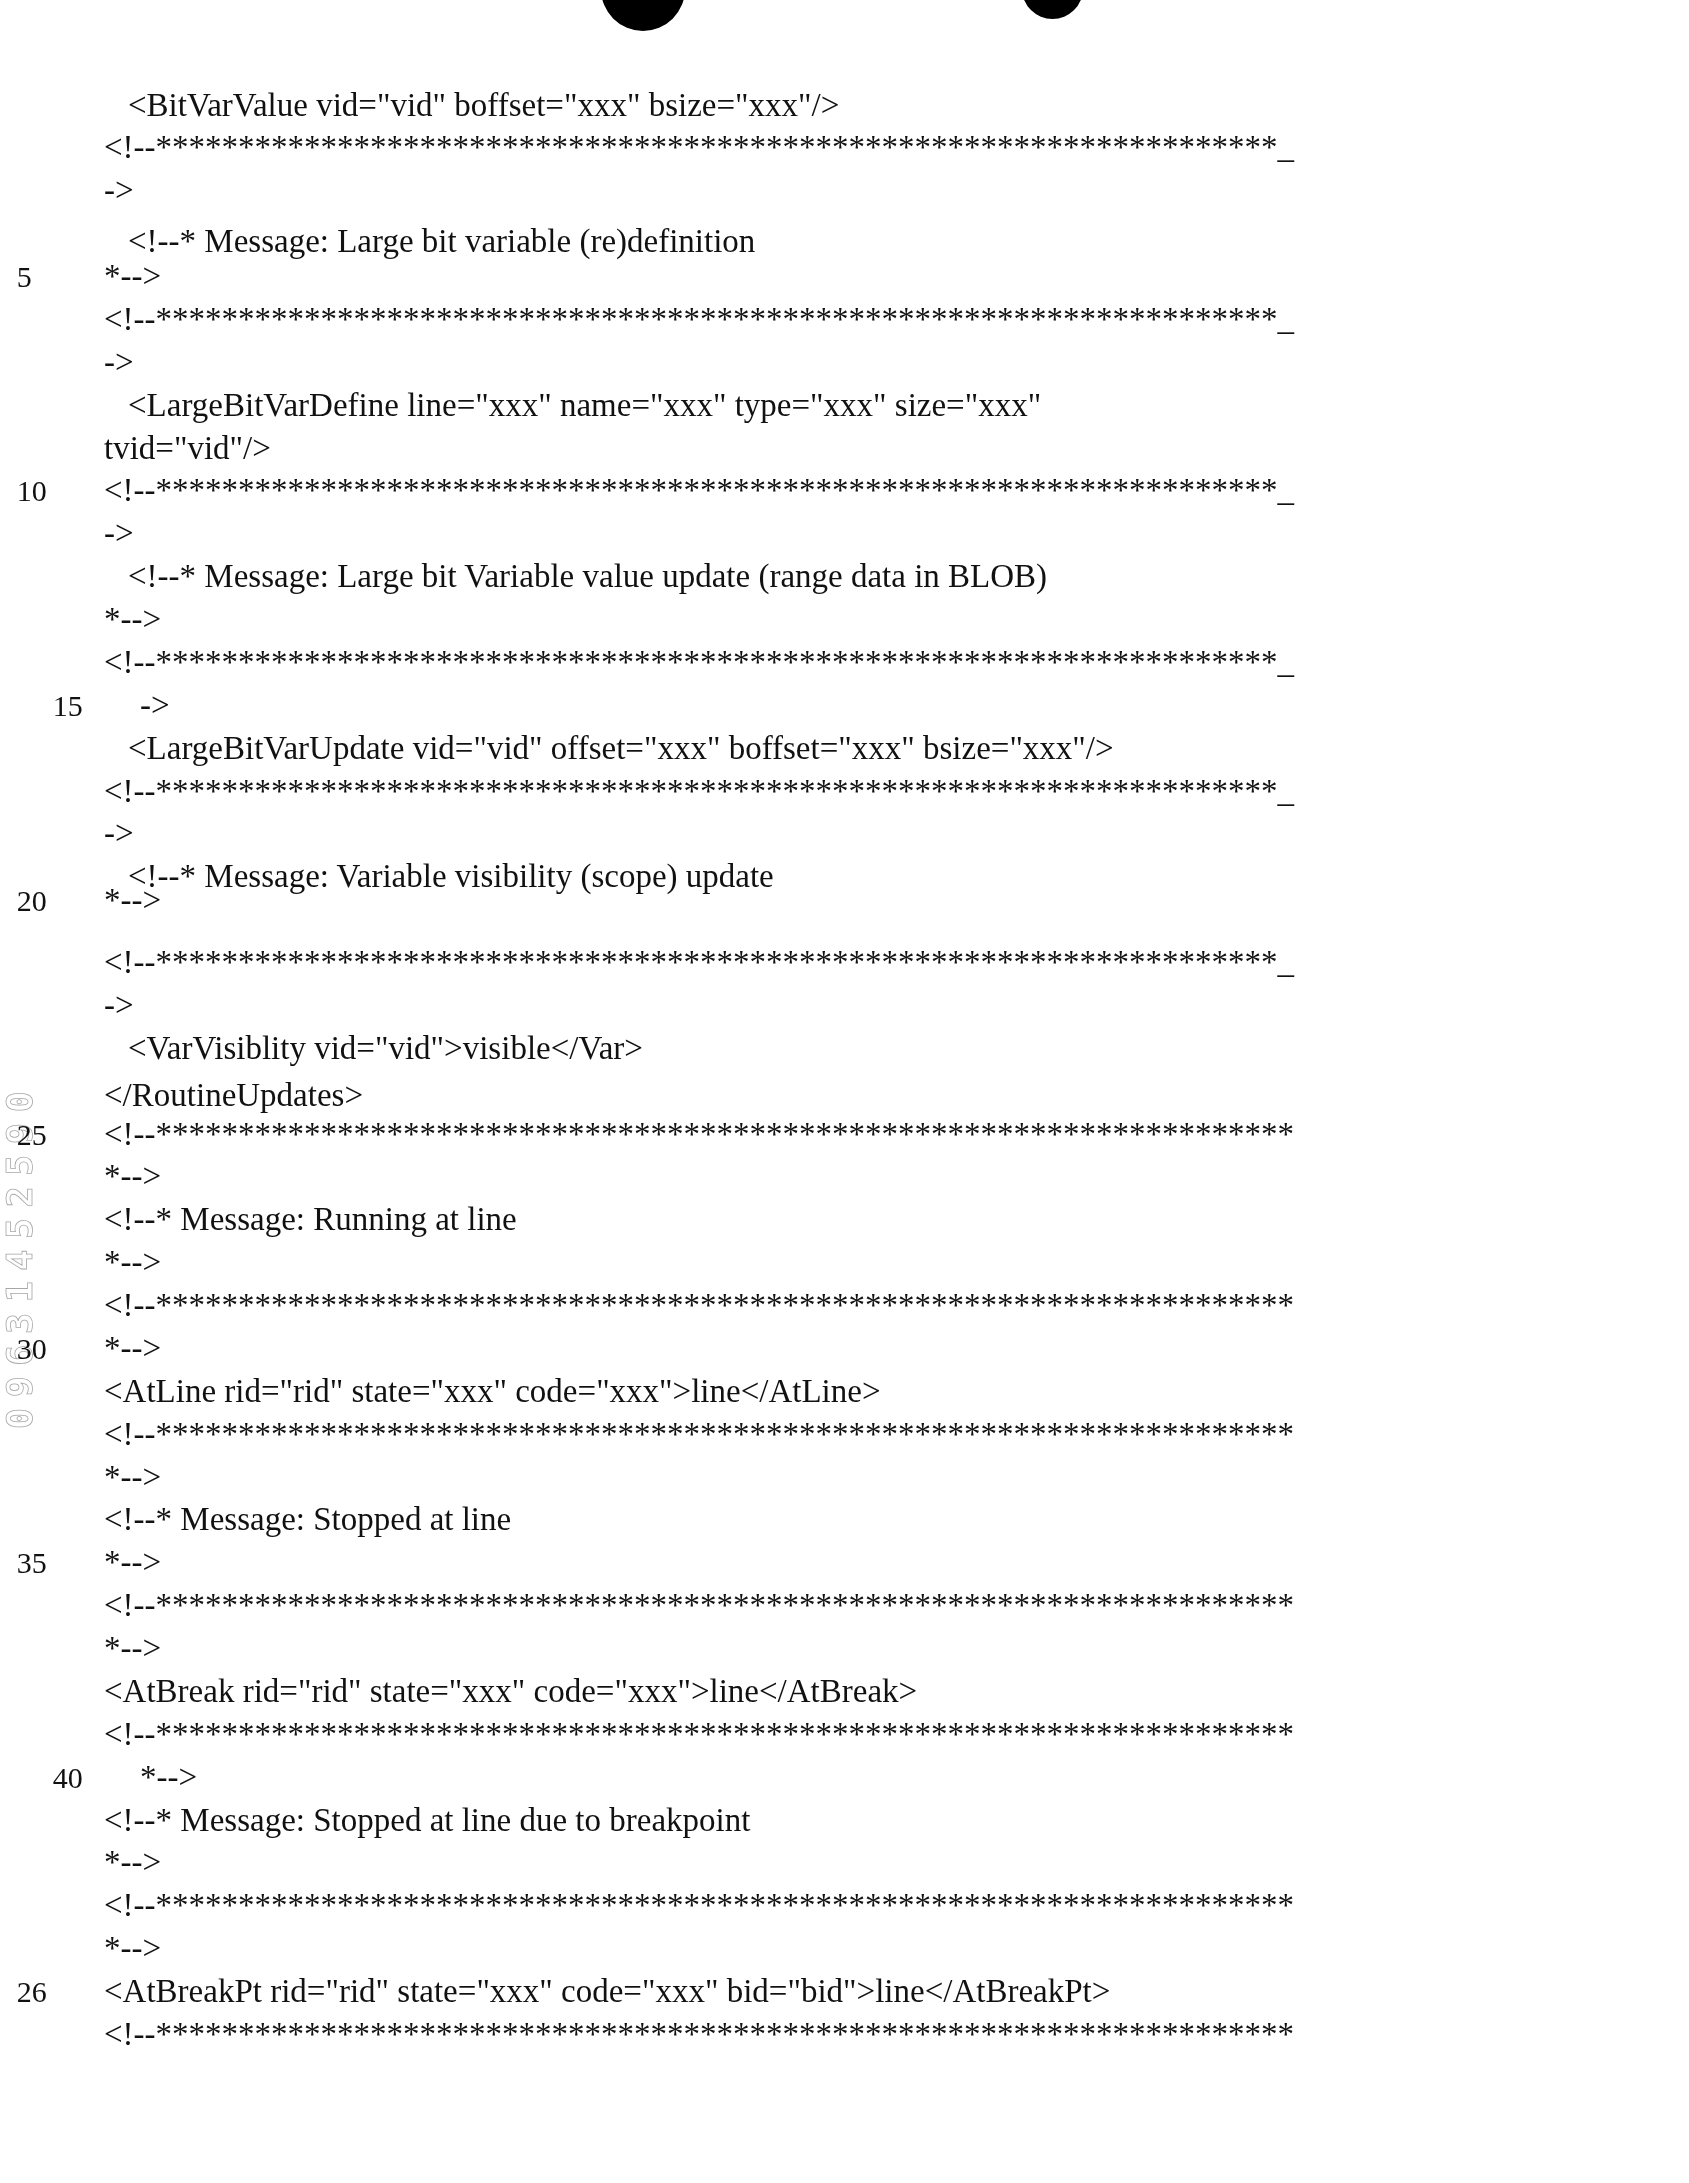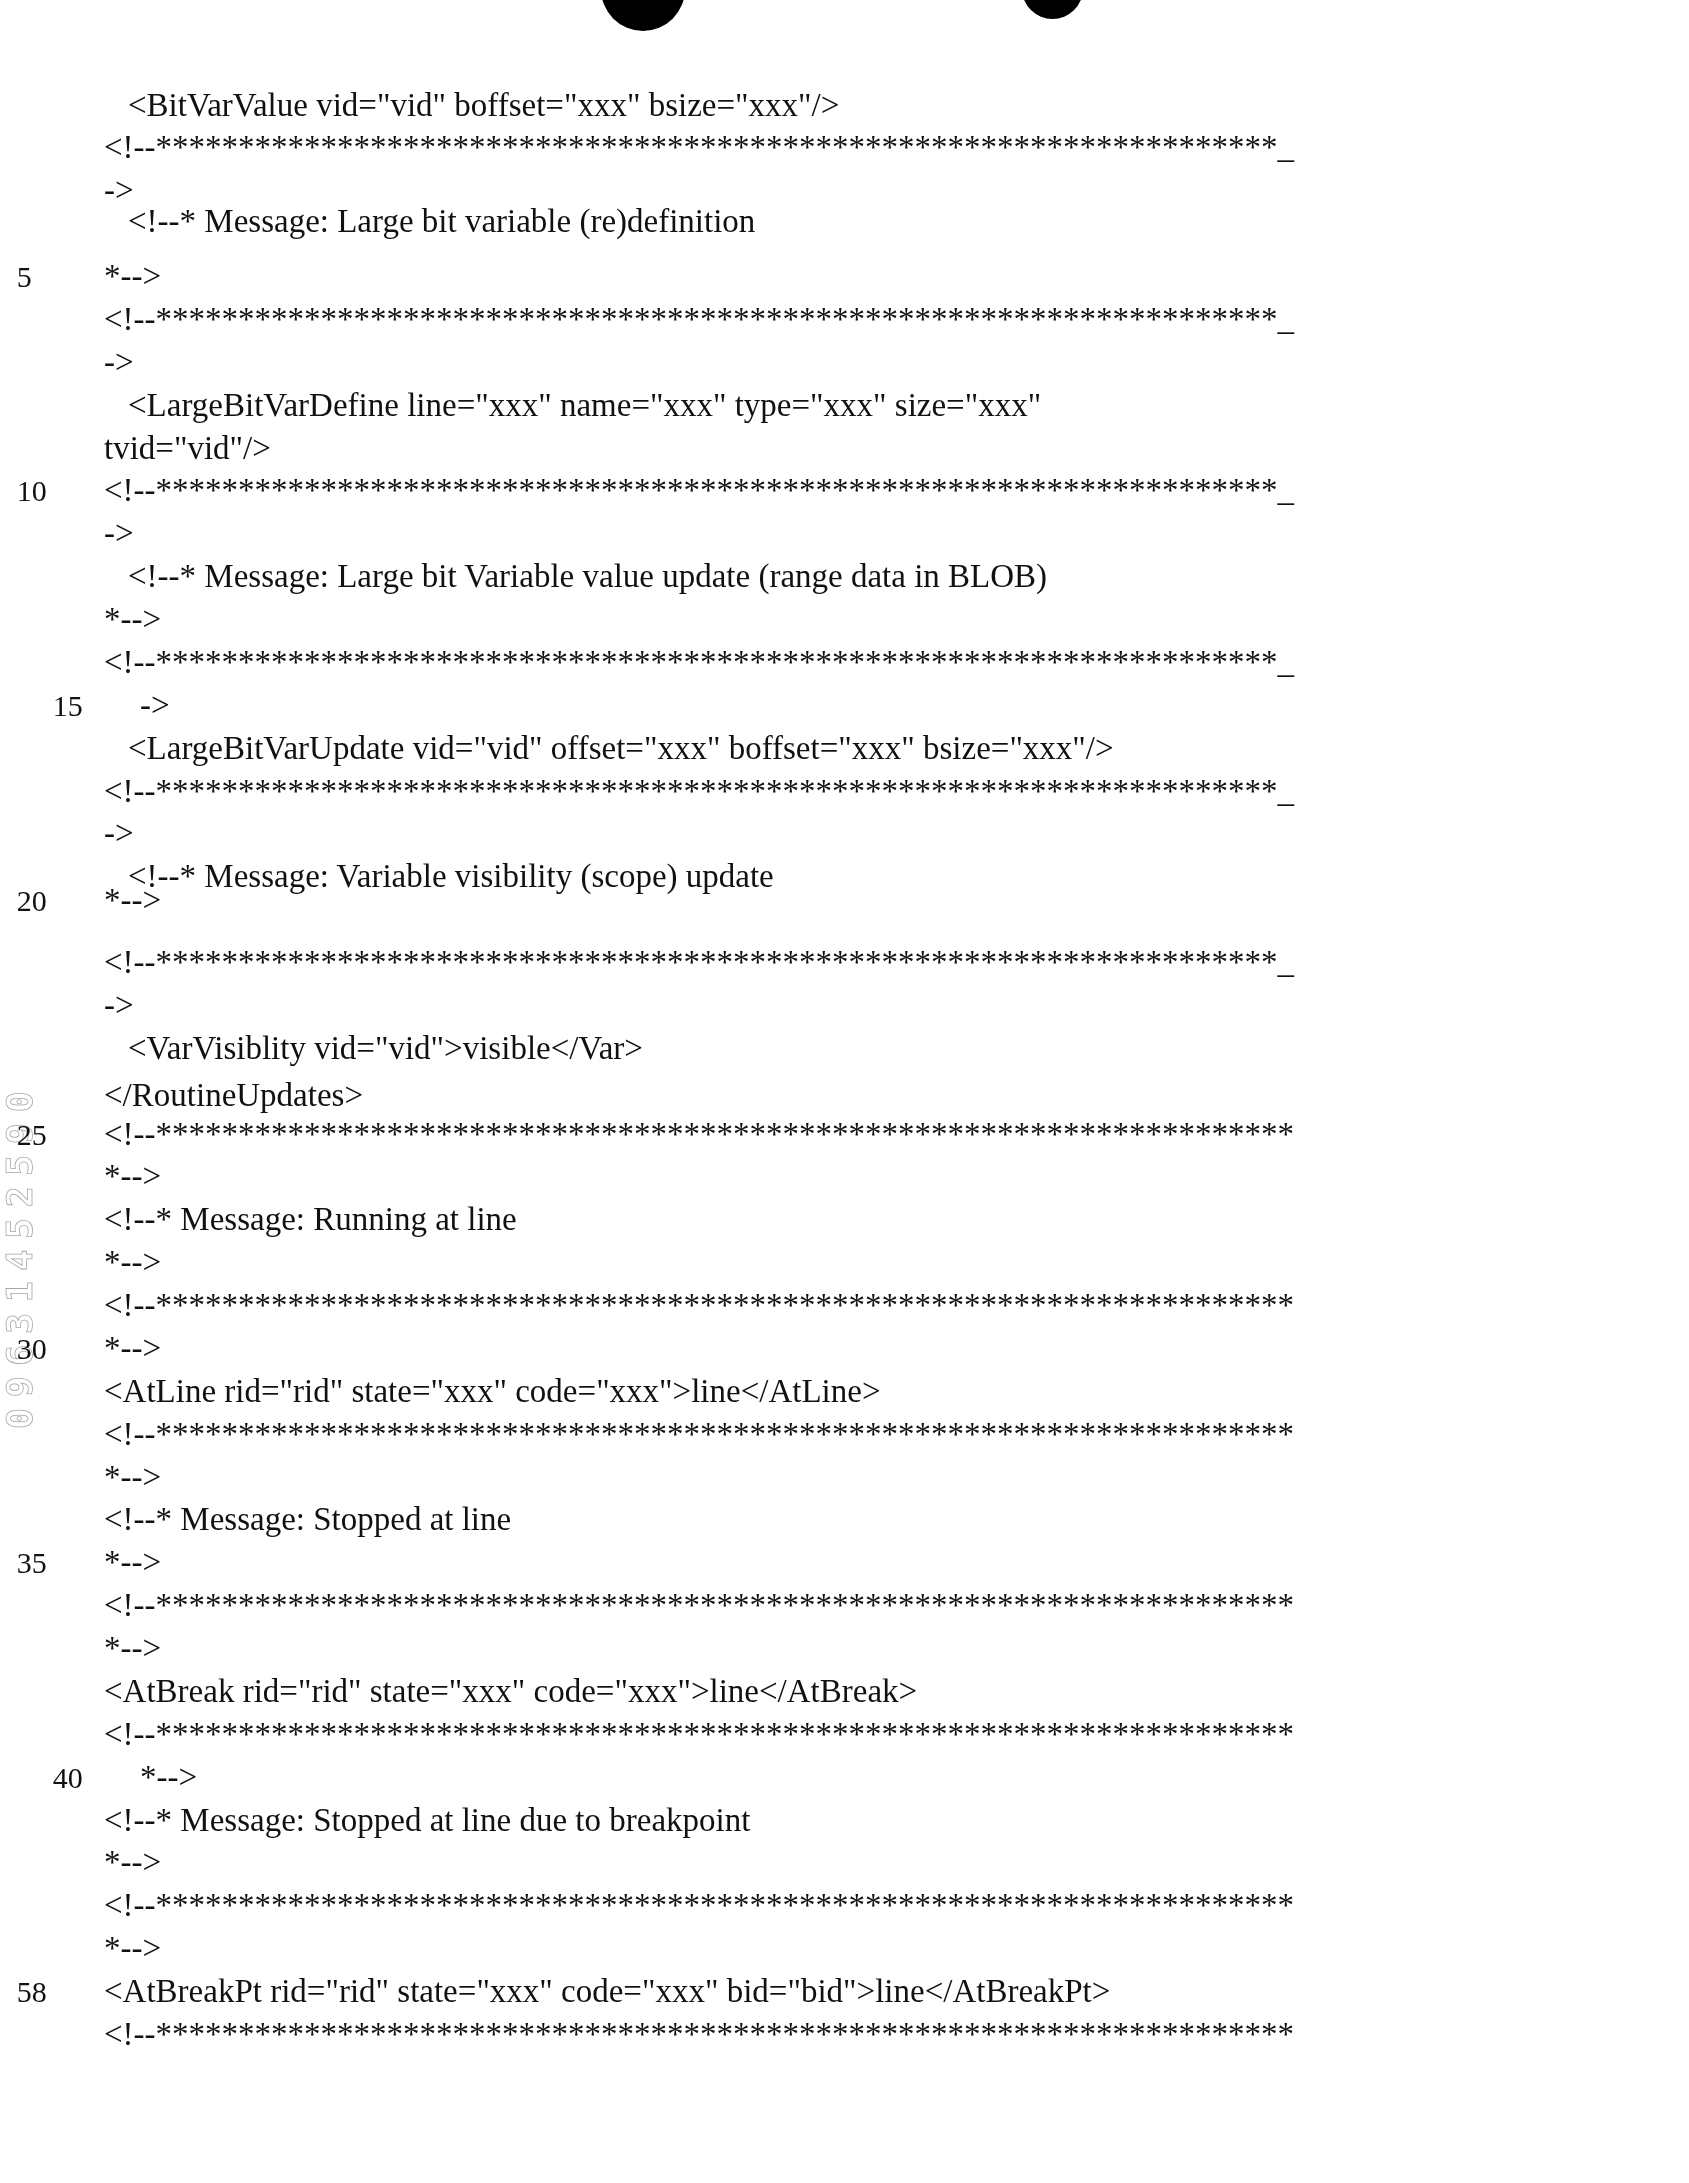--- a/index.html
+++ b/index.html
@@ -22,21 +22,21 @@
 <body>
 
 <div class="page">
   <div class="blob blob-1"></div>
   <div class="blob blob-2"></div>
   <div class="stamp">09631452590</div>
   <div id="lines">
       <div class="row" style="top: 84px;"><span class="num"></span><span class="txt indent">&lt;BitVarValue vid="vid" boffset="xxx" bsize="xxx"/&gt;</span></div>
       <div class="row" style="top: 126px;"><span class="num"></span><span class="txt">&lt;!--********************************************************************_</span></div>
       <div class="row" style="top: 169px;"><span class="num"></span><span class="txt">-&gt;</span></div>
-      <div class="row" style="top: 200px;"><span class="num"></span><span class="txt indent">&lt;!--* Message: Large bit variable (re)definition</span></div>
+      <div class="row" style="top: 220px;"><span class="num"></span><span class="txt indent">&lt;!--* Message: Large bit variable (re)definition</span></div>
       <div class="row" style="top: 255px;"><span class="num">5</span><span class="txt">*--&gt;</span></div>
       <div class="row" style="top: 298px;"><span class="num"></span><span class="txt">&lt;!--********************************************************************_</span></div>
       <div class="row" style="top: 341px;"><span class="num"></span><span class="txt">-&gt;</span></div>
       <div class="row" style="top: 384px;"><span class="num"></span><span class="txt indent">&lt;LargeBitVarDefine line="xxx" name="xxx" type="xxx" size="xxx"</span></div>
       <div class="row" style="top: 427px;"><span class="num"></span><span class="txt">tvid="vid"/&gt;</span></div>
       <div class="row" style="top: 469px;"><span class="num">10</span><span class="txt">&lt;!--********************************************************************_</span></div>
       <div class="row" style="top: 512px;"><span class="num"></span><span class="txt">-&gt;</span></div>
       <div class="row" style="top: 555px;"><span class="num"></span><span class="txt indent">&lt;!--* Message: Large bit Variable value update (range data in BLOB)</span></div>
       <div class="row" style="top: 598px;"><span class="num"></span><span class="txt">*--&gt;</span></div>
       <div class="row" style="top: 641px;"><span class="num"></span><span class="txt">&lt;!--********************************************************************_</span></div>
@@ -63,17 +63,17 @@
       <div class="row" style="top: 1541px;"><span class="num">35</span><span class="txt">*--&gt;</span></div>
       <div class="row" style="top: 1584px;"><span class="num"></span><span class="txt">&lt;!--*********************************************************************</span></div>
       <div class="row" style="top: 1627px;"><span class="num"></span><span class="txt">*--&gt;</span></div>
       <div class="row" style="top: 1670px;"><span class="num"></span><span class="txt">&lt;AtBreak rid="rid" state="xxx" code="xxx"&gt;line&lt;/AtBreak&gt;</span></div>
       <div class="row" style="top: 1713px;"><span class="num"></span><span class="txt">&lt;!--*********************************************************************</span></div>
       <div class="row" style="top: 1756px; margin-left: 36px;"><span class="num">40</span><span class="txt">*--&gt;</span></div>
       <div class="row" style="top: 1799px;"><span class="num"></span><span class="txt">&lt;!--* Message: Stopped at line due to breakpoint</span></div>
       <div class="row" style="top: 1841px;"><span class="num"></span><span class="txt">*--&gt;</span></div>
       <div class="row" style="top: 1884px;"><span class="num"></span><span class="txt">&lt;!--*********************************************************************</span></div>
       <div class="row" style="top: 1927px;"><span class="num"></span><span class="txt">*--&gt;</span></div>
-      <div class="row" style="top: 1970px;"><span class="num">58</span><span class="txt">&lt;AtBreakPt rid="rid" state="xxx" code="xxx" bid="bid"&gt;line&lt;/AtBreakPt&gt;</span></div>
+      <div class="row" style="top: 1970px;"><span class="num">26</span><span class="txt">&lt;AtBreakPt rid="rid" state="xxx" code="xxx" bid="bid"&gt;line&lt;/AtBreakPt&gt;</span></div>
       <div class="row" style="top: 2013px;"><span class="num"></span><span class="txt">&lt;!--*********************************************************************</span></div>
     </div>
 </div>
 
 
 </body></html>

